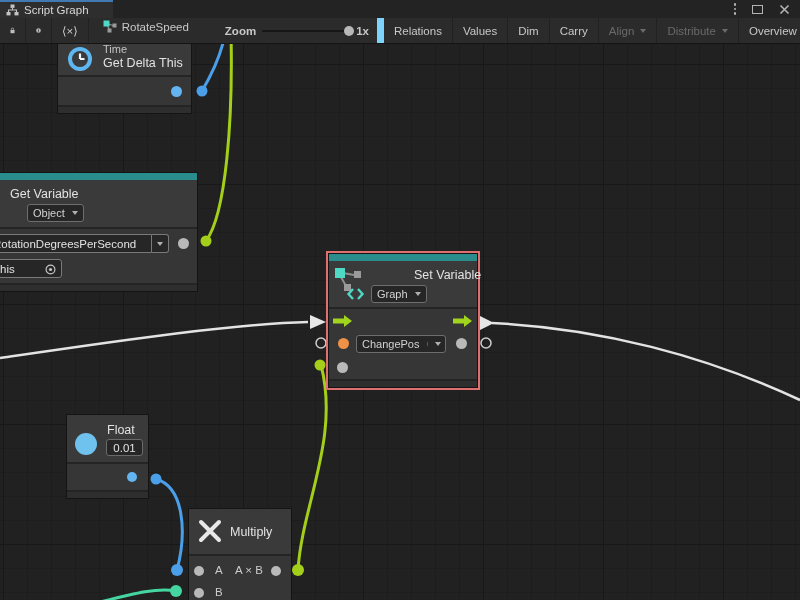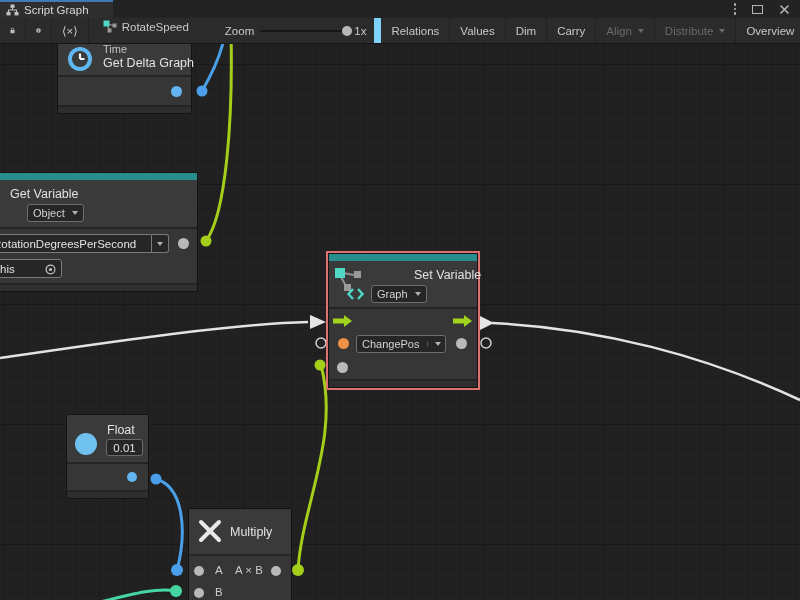--- a/index.html
+++ b/index.html
@@ -31,21 +31,21 @@
     display:flex; align-items:stretch; color:#c8c8c8; font-size:11.5px;
   }
   .tb-btn {
     display:flex; align-items:center; justify-content:center;
     padding:0 10px; border-right:1px solid #212121; white-space:nowrap; cursor:default;
   }
   .tb-btn.nb { border-right:none; }
   .tb-btn.disabled { color:#6a6a6a; }
   .caret { width:0; height:0; border-left:3.5px solid transparent; border-right:3.5px solid transparent; border-top:4px solid #b0b0b0; display:inline-block; margin-left:6px; }
   .tb-btn.disabled .caret { border-top-color:#6a6a6a; }
-  .zoom-group { display:flex; align-items:center; padding:0 8px; }
+  .zoom-group { display:flex; align-items:center; padding:0 8px;font-weight:bold; }
   .zoom-track { position:relative; width:88px; height:2px; background:#161616; margin:0 6px; }
   .zoom-handle { position:absolute; right:-4px; top:-4px; width:10px; height:10px; border-radius:50%; background:#b8b8b8; }
   .graphname { display:flex; align-items:center; gap:5px; padding:0 10px 8px 14px; }
 
   
   .graph {
     position:absolute; top:44px; left:0; width:800px; height:556px; overflow:hidden;
     background-color:#212121;
     background-image:
       linear-gradient(to right, #181818 1px, transparent 1px),
@@ -201,21 +201,21 @@
       <circle cx="486" cy="343" r="5" fill="none" stroke="#cfcfcf" stroke-width="1.5"></circle>
     </svg>
 
     <div class="node" style="left:57px; top:-16px; width:135px;">
       <div class="hdr" style="height:46px;">
         <svg class="abs" style="left:9px; top:17px;" width="26" height="26" viewBox="0 0 26 26">
           <circle cx="13" cy="13" r="10" fill="none" stroke="#5fb7f2" stroke-width="4"></circle>
           <path d="M13 13 V7.5 M13 13 H17.5" stroke="#eef6fd" stroke-width="2.2" fill="none"></path>
         </svg>
         <div class="ncat abs" style="left:45px; top:14px;">Time</div>
-        <div class="ntitle abs" style="left:45px; top:27px;">Get Delta Graph</div>
+        <div class="ntitle abs" style="left:45px; top:27px;">Get Delta This</div>
       </div>
       <div class="sec" style="height:30px;">
         <span class="dot blue abs" style="left:113px; top:9px;"></span>
       </div>
       <div class="ftr"></div>
     </div>
 
     <div class="node" style="left:-62px; top:128px; width:260px;">
       <div class="strip"></div>
       <div class="hdr" style="height:47px;">

